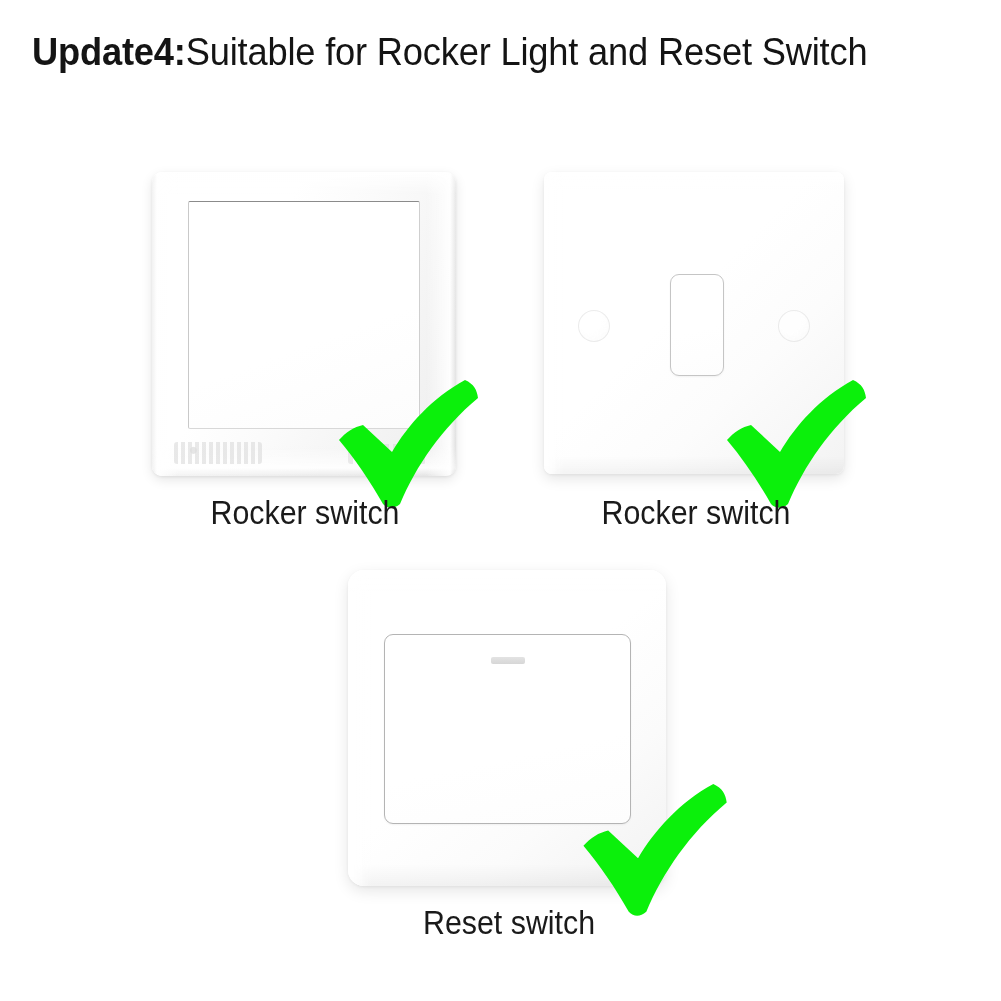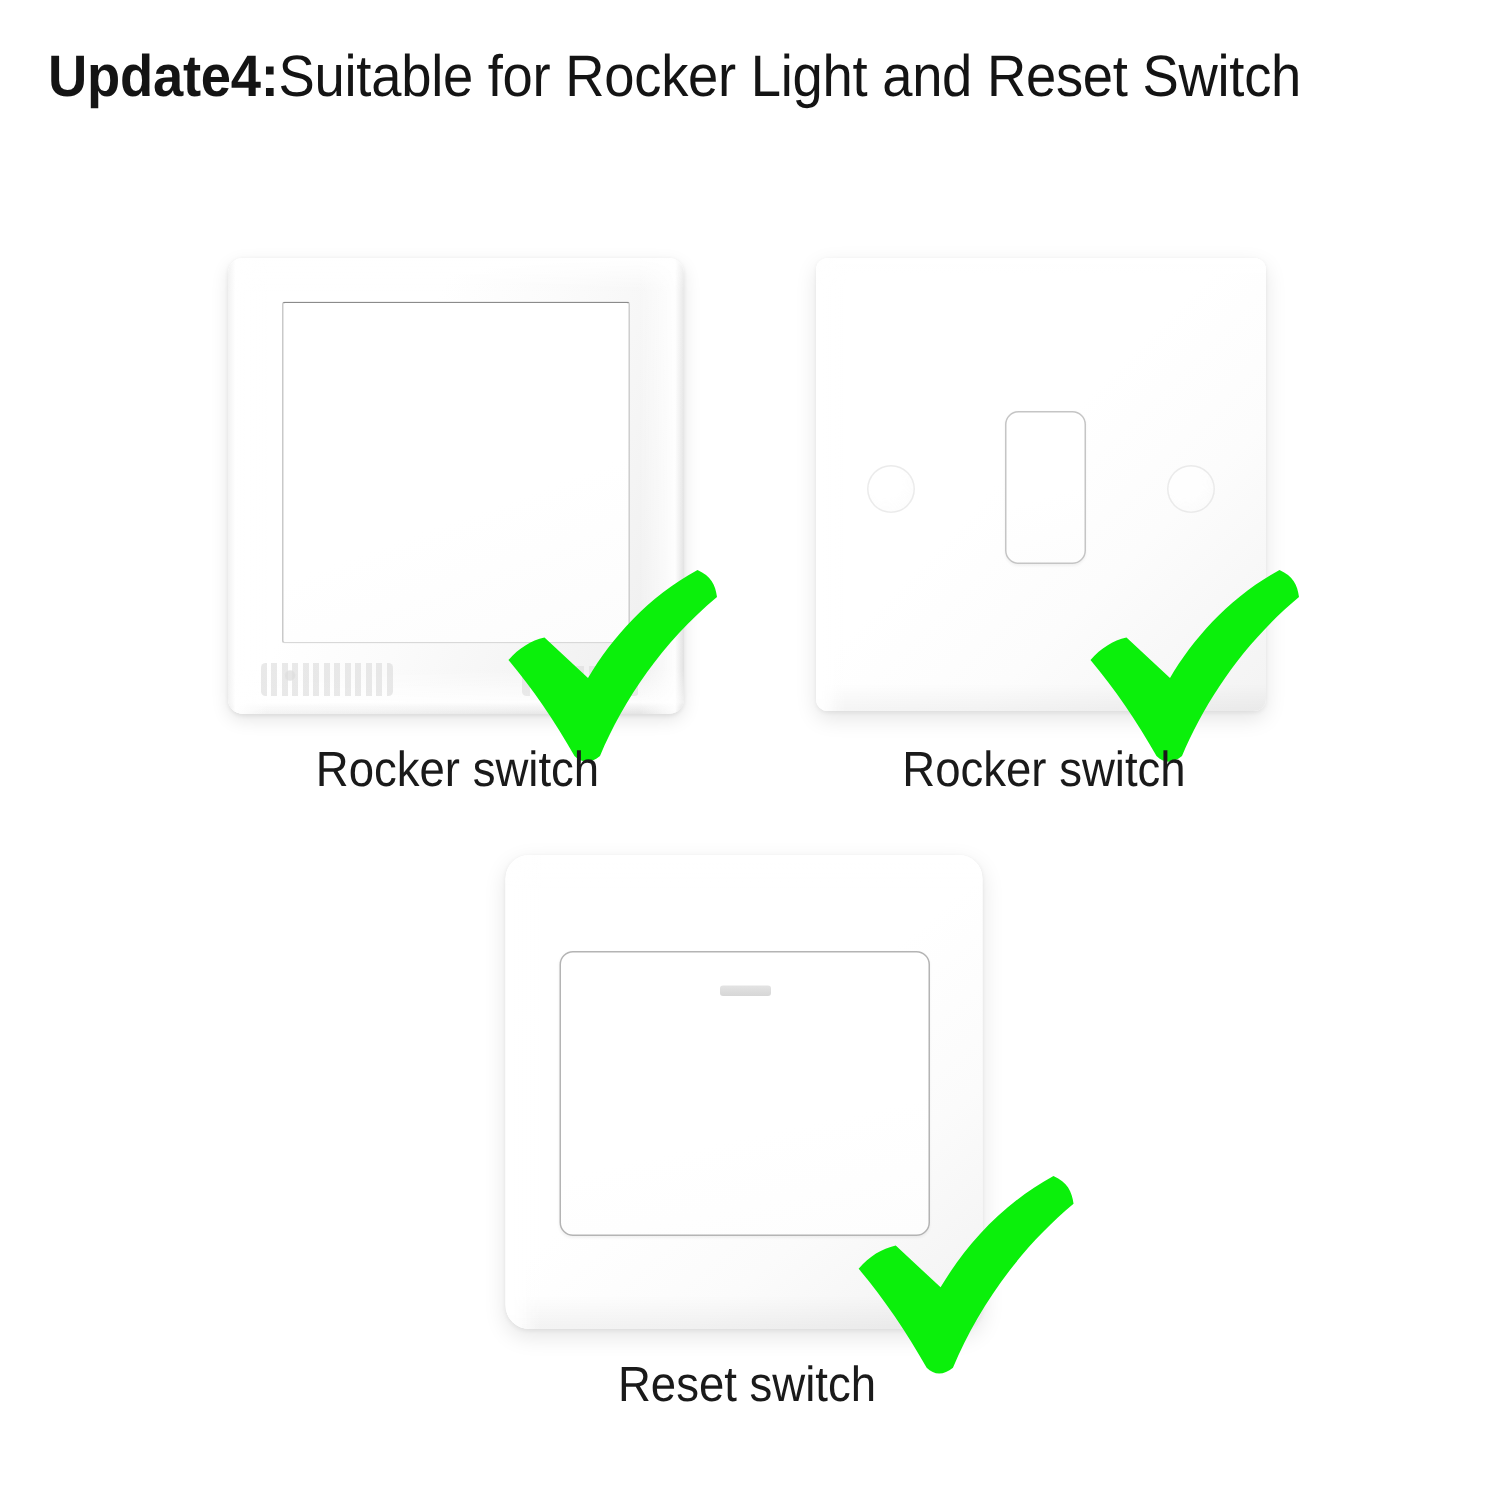--- a/index.html
+++ b/index.html
@@ -171,21 +171,21 @@
     border-radius: 50%;
     border: 1px solid rgba(228,228,228,0.95);
     background: radial-gradient(circle at 38% 34%, rgba(255,255,255,1) 0 40%, rgba(247,247,247,0.7) 100%);
     opacity: 0.75;
   }
   .screw.left  { left: 34px; }
   .screw.right { right: 34px; }
 
   
   #switch-three {
-    left: 333px;
+    left: 344px;
     top: 566px;
     width: 330px;
     height: 330px;
   }
   .plate3 {
     position: absolute;
     inset: 4px 8px 10px 4px;
     border-radius: 16px;
     background:
       linear-gradient(140deg, #ffffff 0%, #ffffff 48%, #fbfbfb 72%, #f2f2f2 100%);

